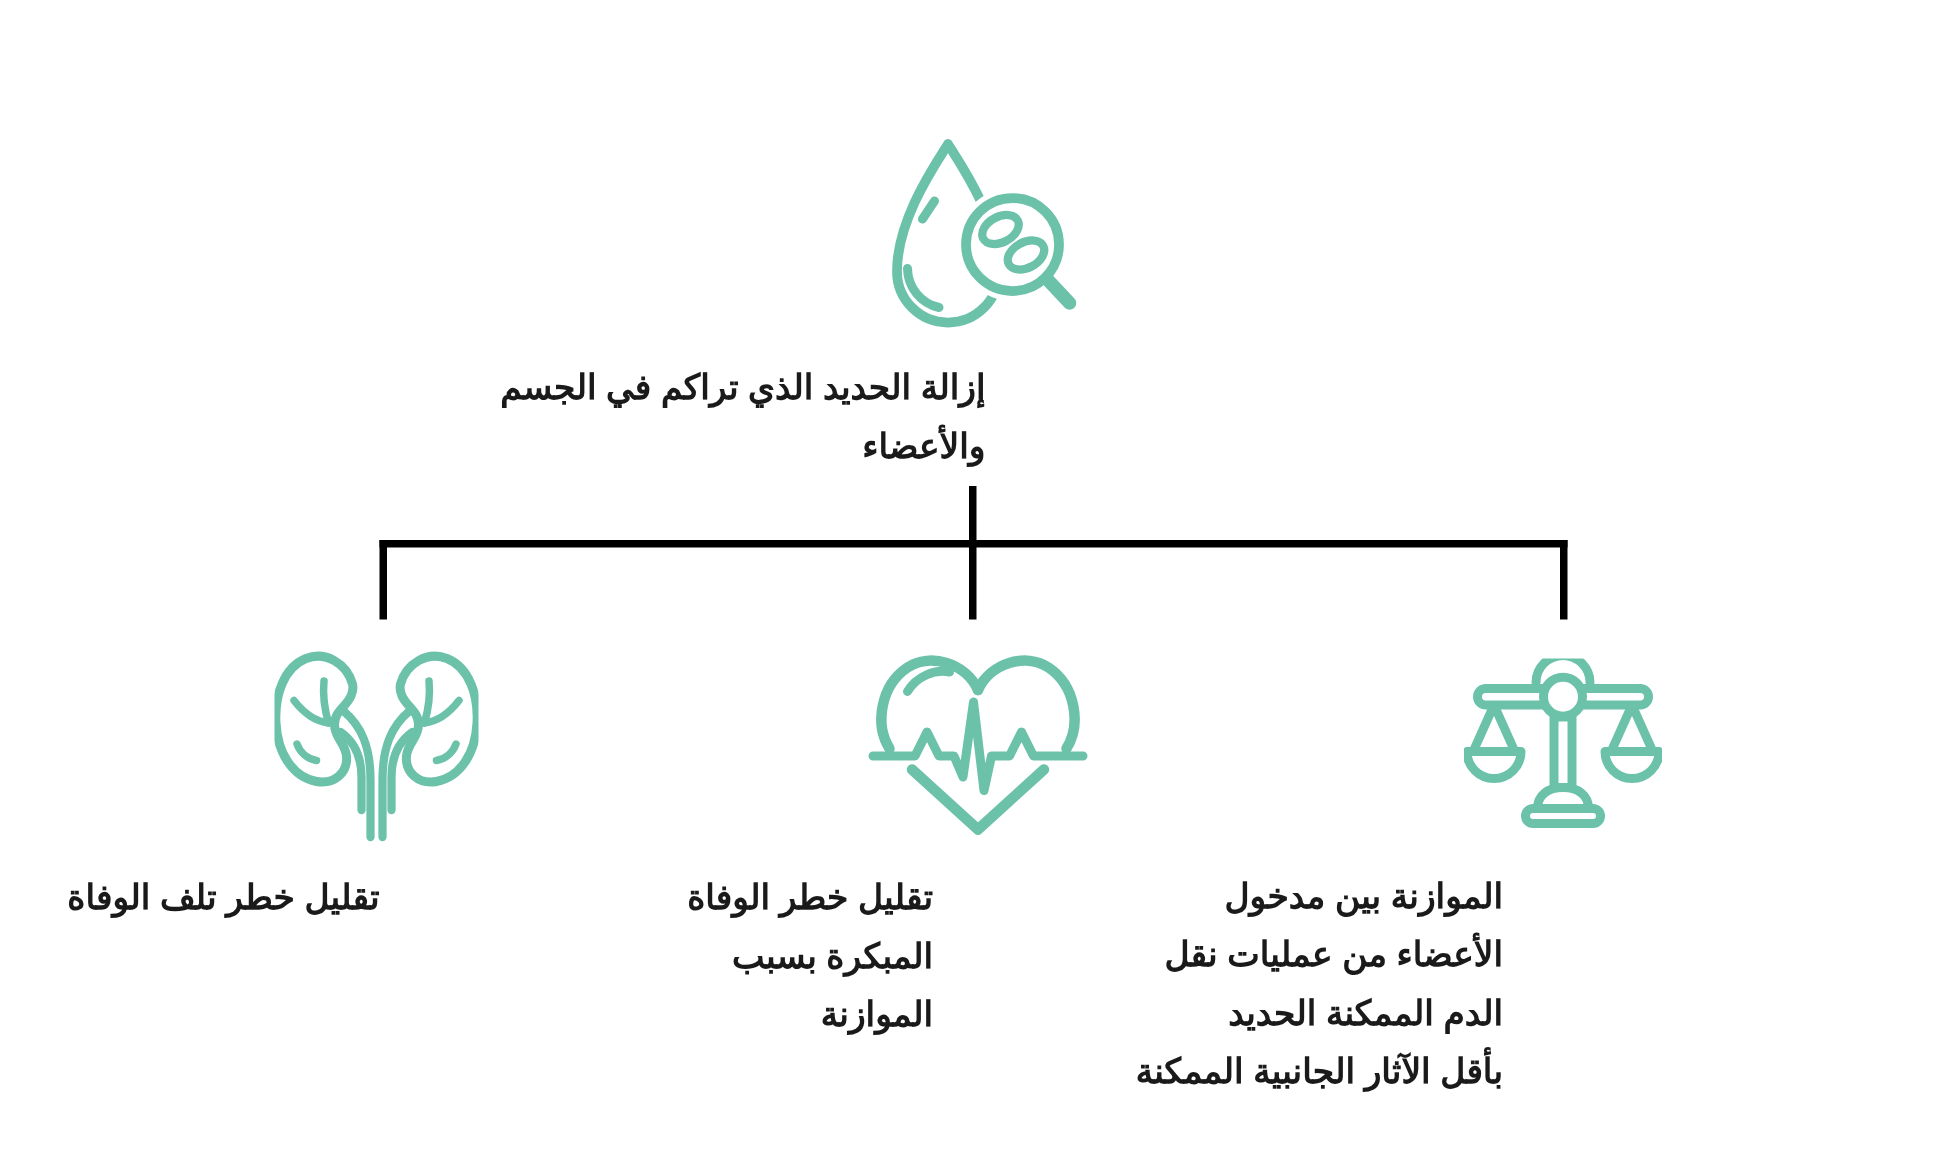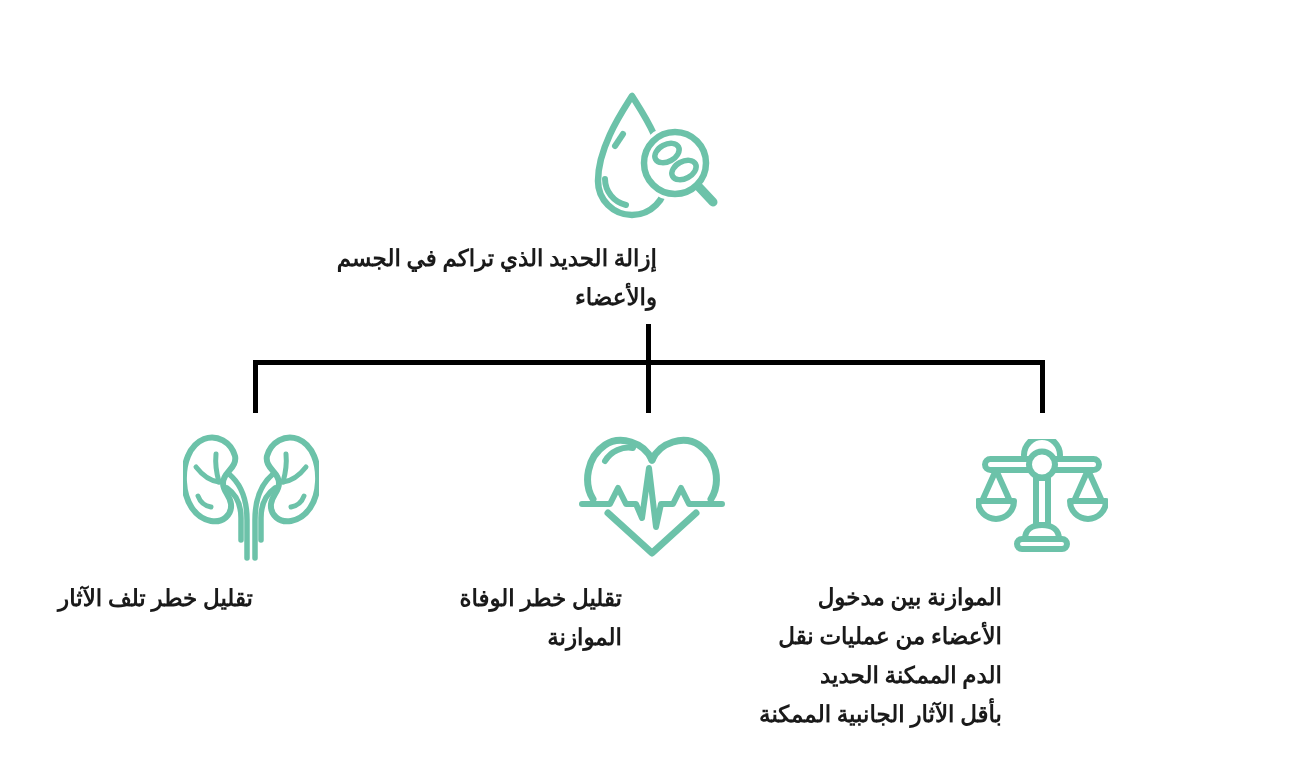--- a/index.html
+++ b/index.html
@@ -1,21 +1,21 @@
 <!DOCTYPE html>
 <html lang="ar" style="--teal: #6CC2A9; --line: #000000;"><head>
 <meta charset="utf-8">
 <style>
   html,body{margin:0;padding:0;background:#fff;}
   #canvas{
     position:relative;
     width:1144px;height:782px;
     background:#fff;
     overflow:hidden;
-    font-family:Liberation Serif, serif;
+    font-family:Liberation Sans, sans-serif;
   }
   .ar{
     position:absolute;
     direction:rtl;
     text-align:right;
     color:#1a1a1a;
     font-size:23px;
     line-height:39px;
     font-weight:600;
     white-space:nowrap;
@@ -74,32 +74,33 @@
       <path class="st" stroke-width="6" d="M52 24 C48 10 34 2 21 7 C6 13 0 32 1 50 C2 70 12 86 28 89 C40 91 49 83 48 72 C47 63 40 60 40 51 C40 42 48 39 51 32 C52.5 28.5 52.5 26 52 24 Z"></path>
       <path class="st" stroke-width="5" d="M13 35 C20 44 27 49 36 50"></path>
       <path class="st" stroke-width="5" d="M33 22 C32 32 34 43 36 50"></path>
       <path class="st" stroke-width="5" d="M15 64 a17 17 0 0 0 13 11"></path>
       <path class="st" stroke-width="5.5" d="M44 56 C54 63 58 73 58 86 L58 108"></path>
       <path class="st" stroke-width="5.5" d="M46 42 C58 52 64 66 64 88 L64 126"></path>
     </g>
     <use href="#kidneyHalf" transform="translate(136 0) scale(-1 1)"></use>
   </svg>
   <div class="ar" style="top:579px;right:891px;">
-    <div>تقليل خطر تلف الآثار</div>
+    <div>تقليل خطر تلف الوفاة</div>
   </div>
 
   <svg class="icon" style="left:578px;top:434px;" width="148" height="124" viewBox="0 0 148 124" aria-hidden="true">
     <path class="st" stroke-width="7" d="M74 26 C66 8 42 1 27 11 C9 23 5 49 15 65"></path>
     <path class="st" stroke-width="7" d="M74 26 C82 8 106 1 121 11 C139 23 143 49 133 65"></path>
     <path class="st" stroke-width="6" d="M27 27 C33 17 45 12 55 14"></path>
     <path class="st" stroke-width="6" d="M4 70 L32 70 L40 54 L48 70 L58 70 L64 84 L71 34 L78 93 L83 70 L95 70 L103 54 L111 70 L144 70"></path>
     <path class="st" stroke-width="7" d="M30 79 L74 119 L118 79"></path>
   </svg>
   <div class="ar" style="top:579px;right:522px;text-align:right;">
     <div>تقليل خطر الوفاة</div>
+    <div>المبكرة بسبب</div>
     <div>الموازنة</div>
   </div>
 
   <svg class="icon" style="left:976px;top:439px;" width="132" height="114" viewBox="0 0 132 114" aria-hidden="true">
     <path class="st" stroke-width="6" d="M20 31 L7 60"></path>
     <path class="st" stroke-width="6" d="M20 31 L33 60"></path>
     <path class="st" stroke-width="6" d="M112 31 L99 60"></path>
     <path class="st" stroke-width="6" d="M112 31 L125 60"></path>
     <path class="stw" stroke-width="6" d="M2 62 a18 18 0 0 0 36 0 Z"></path>
     <path class="stw" stroke-width="6" d="M94 62 a18 18 0 0 0 36 0 Z"></path>

